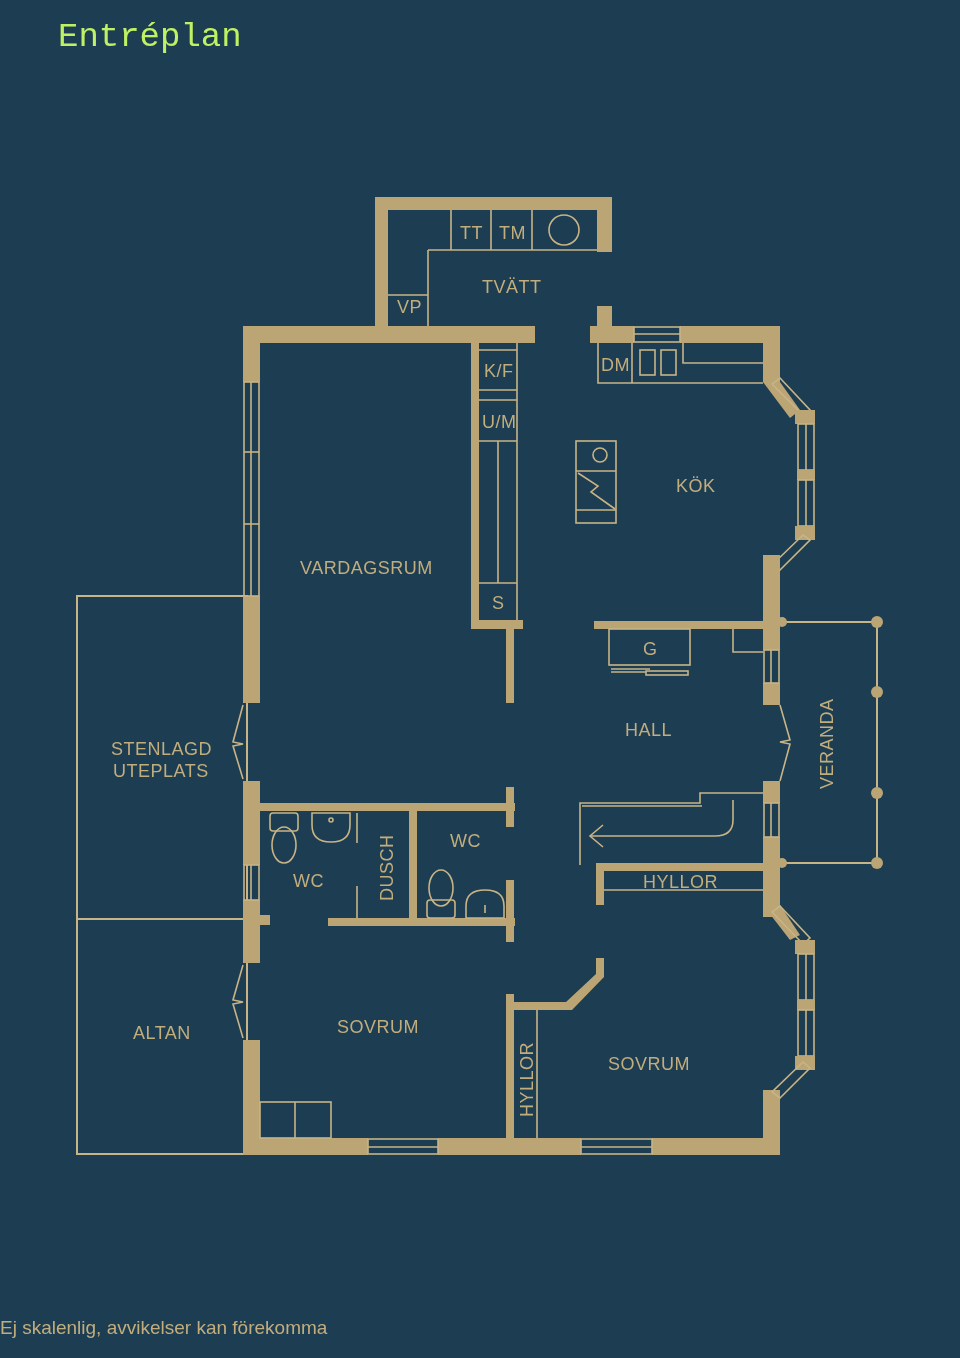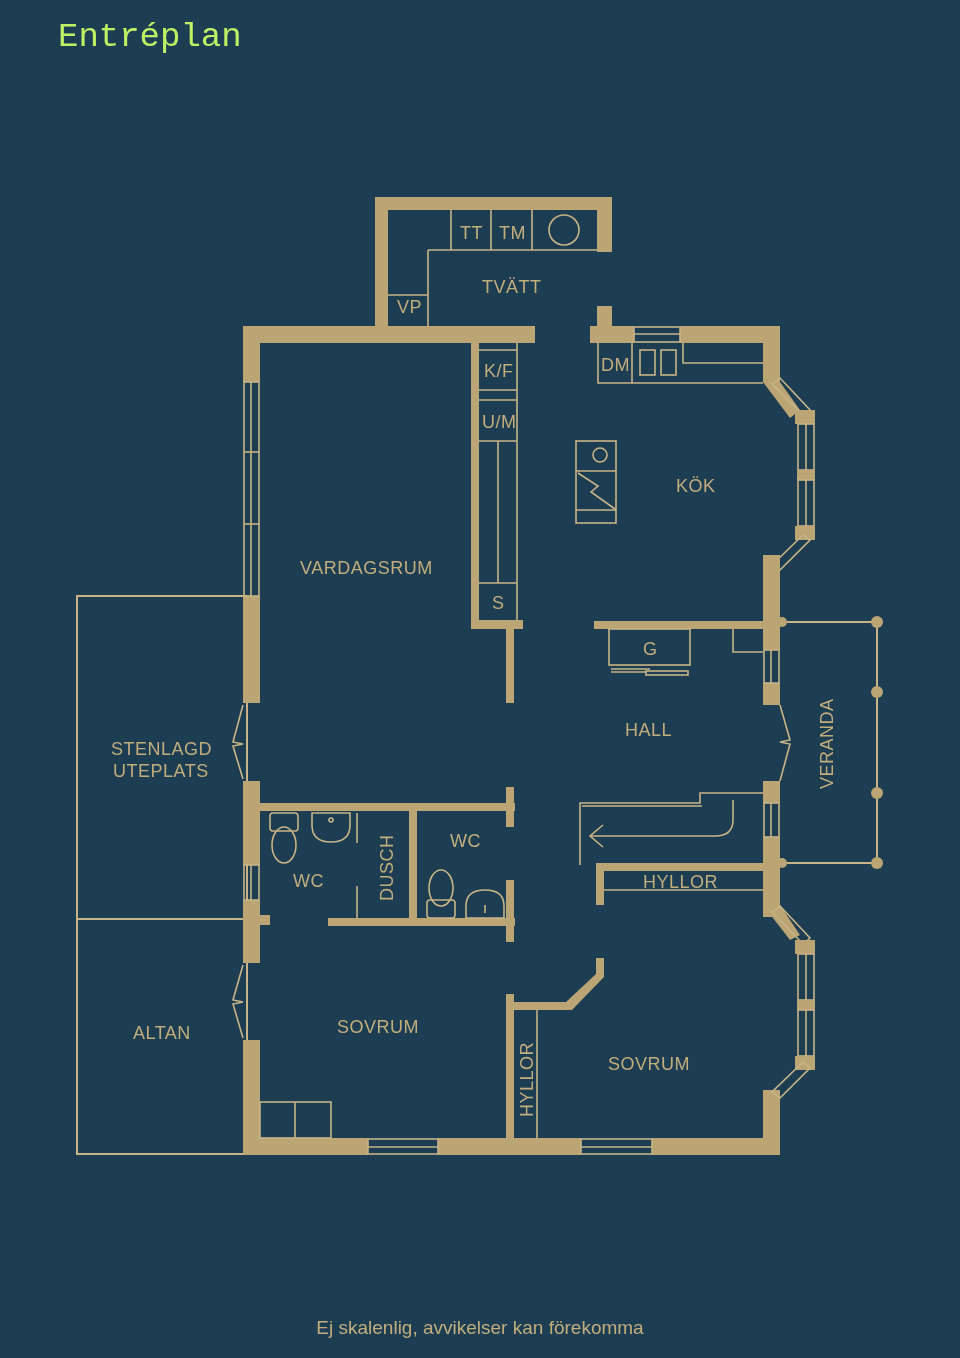--- a/index.html
+++ b/index.html
@@ -1,18 +1,18 @@
 <!DOCTYPE html>
 <html><head>
 <meta charset="utf-8">
 <style>
   html, body { margin: 0; padding: 0; }
   body { width: 960px; height: 1358px; background: #1d3d52; overflow: hidden; position: relative; font-family: "Liberation Sans", sans-serif; }
   .title { position: absolute; left: 18px; top: 18px; font-size: 34px; color: #bef264; font-family: Liberation Mono, monospace; margin-left: 40px; }
-  .footer { position: absolute; left: 0; width: 960px; top: 1317px; text-align: center; font-size: 19px; color: #c2ad7d; font-family: "Liberation Sans", sans-serif; }
+  .footer { position: absolute; left: 0; width: 960px; top: 1317px; text-align: left; font-size: 19px; color: #c2ad7d; font-family: "Liberation Sans", sans-serif; }
   svg { position: absolute; left: 0; top: 0; }
   .lbl { fill: #c2ad7d; font-family: "Liberation Sans", sans-serif; font-size: 18px; letter-spacing: 0.5px; }
   .wall { fill: #bba574; }
   .ln { stroke: #c8b487; stroke-width: 2; fill: none; }
   .ln1 { stroke: #c8b487; stroke-width: 1.6; fill: none; }
 </style>
 </head>
 <body>
 
 <div class="title">Entréplan</div>

